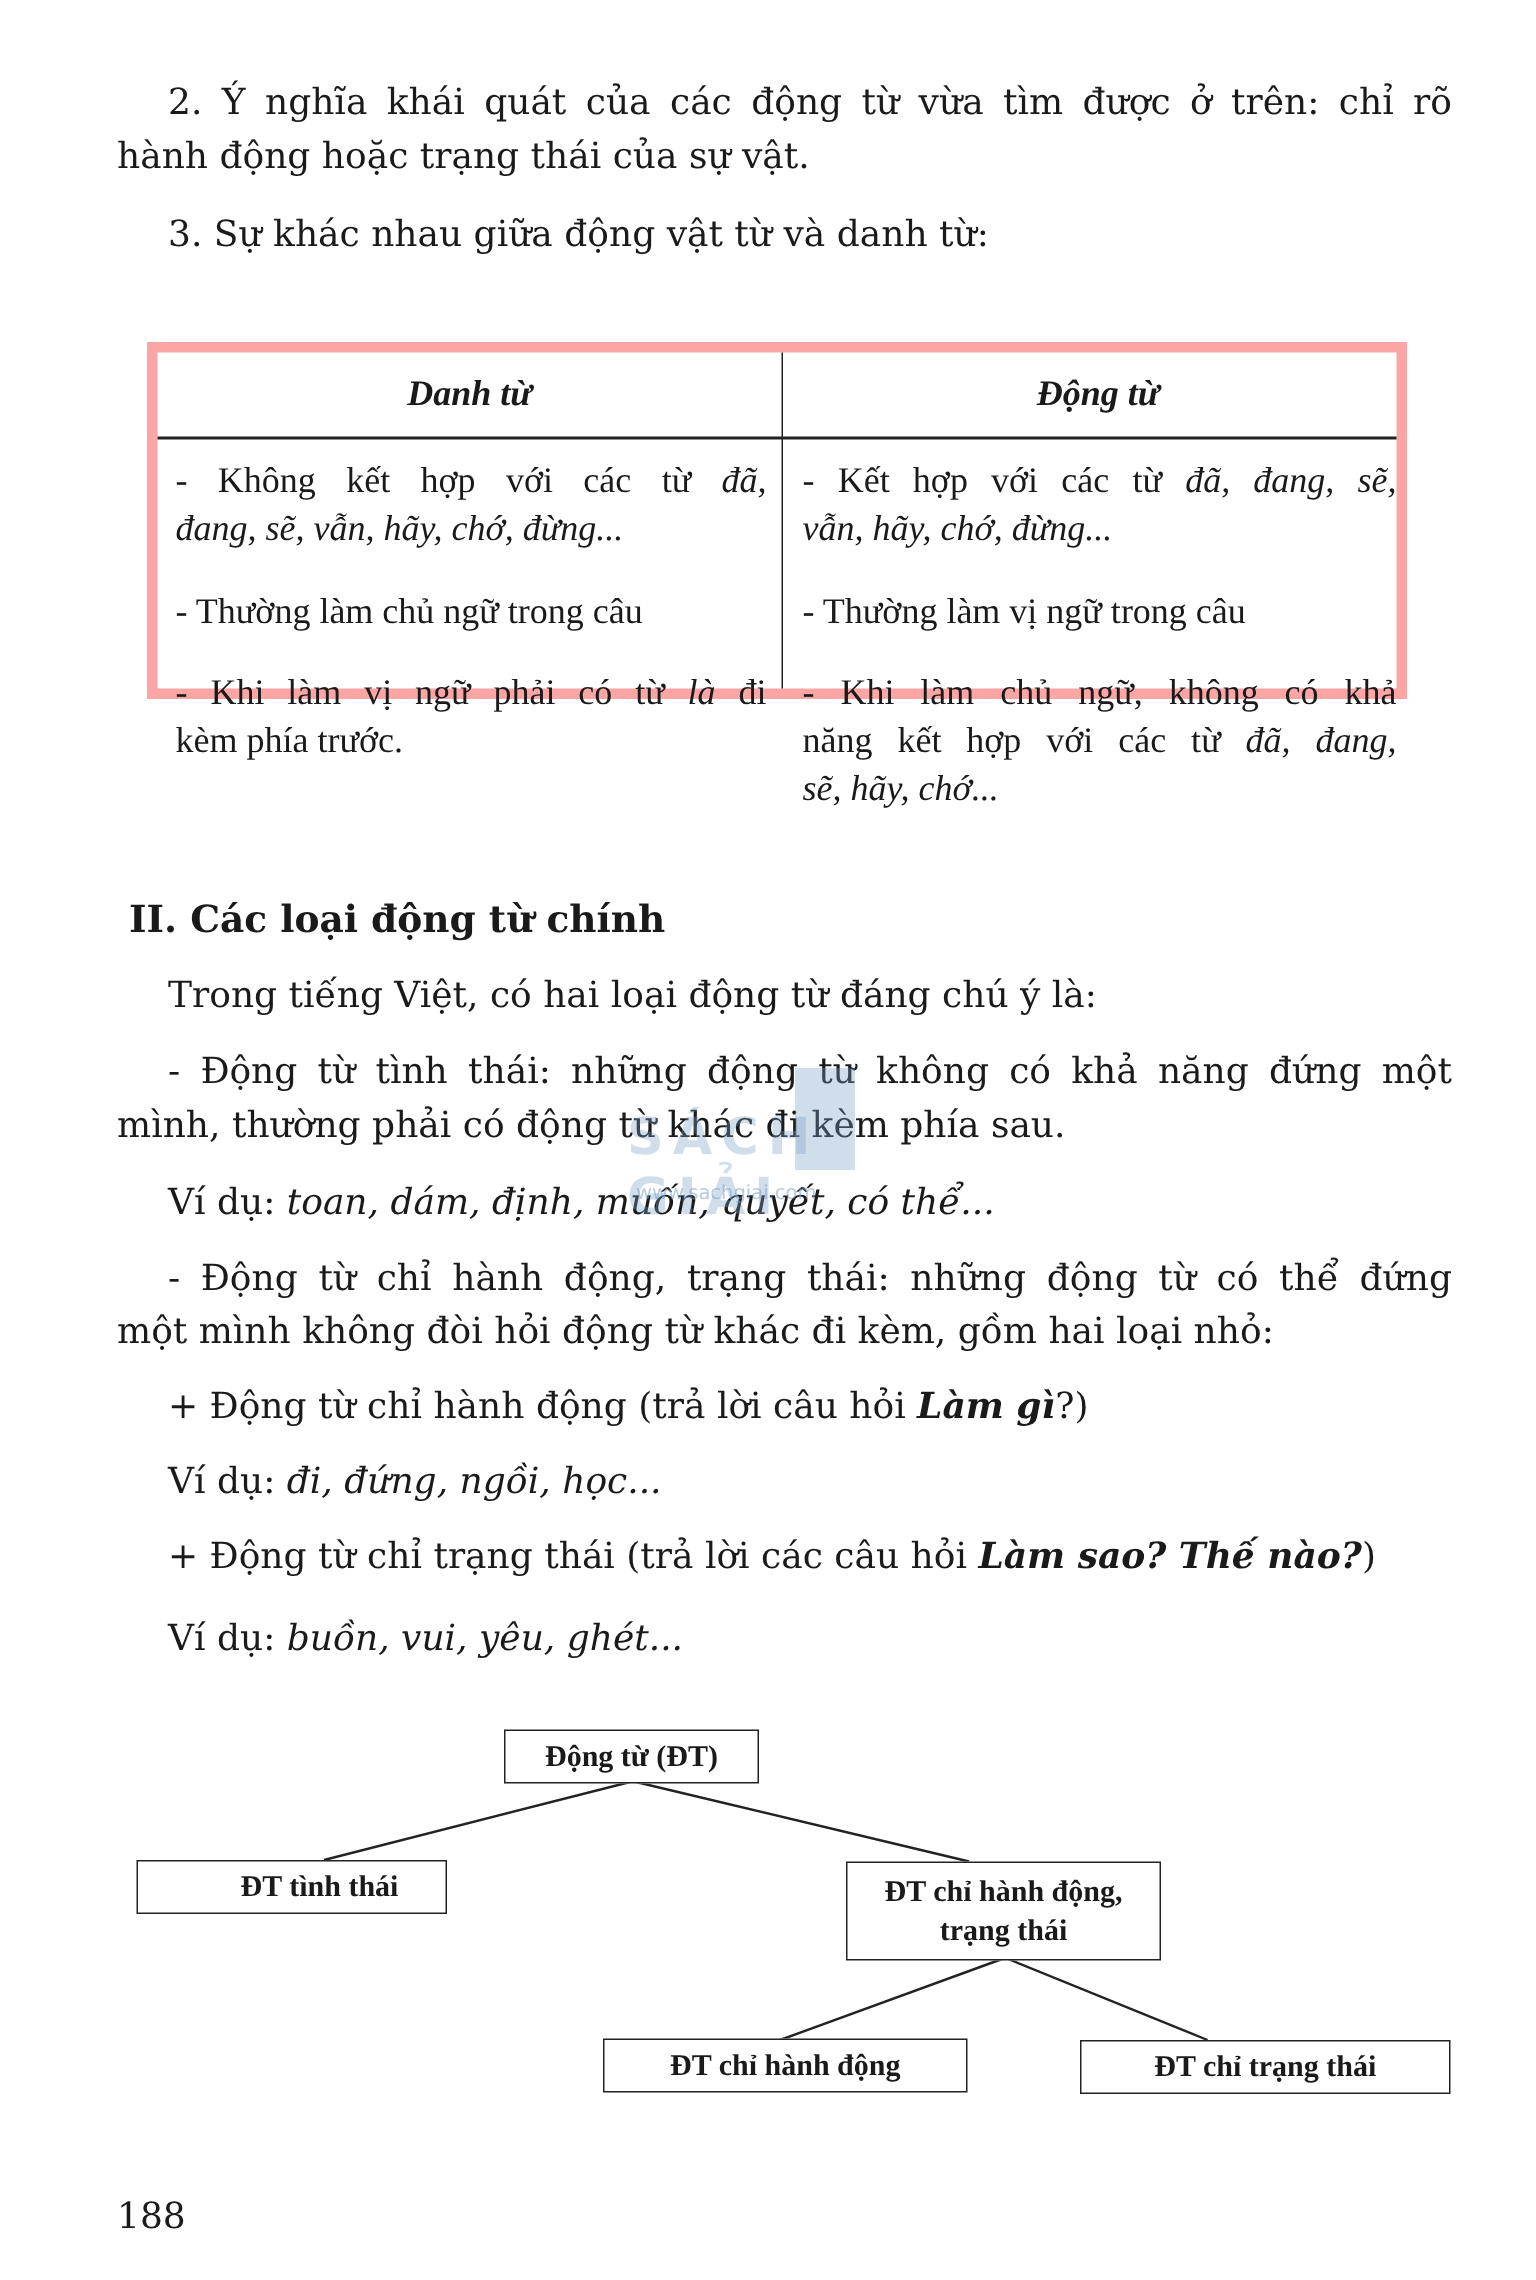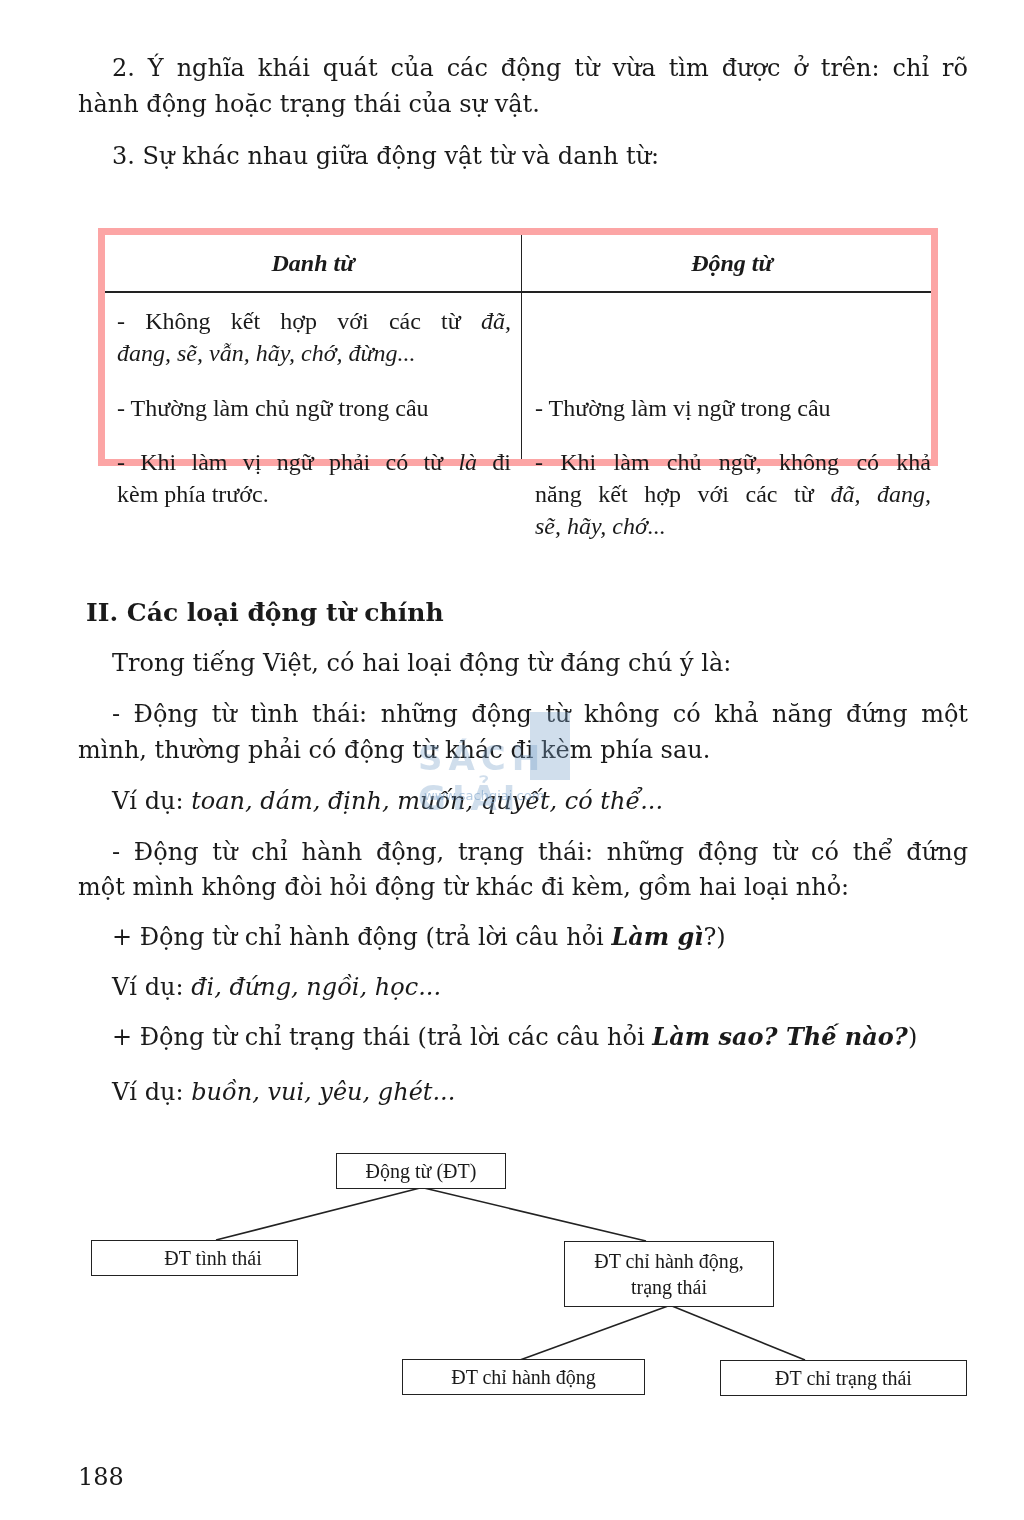--- a/index.html
+++ b/index.html
@@ -44,40 +44,44 @@
   .wm .txt { position: absolute; left: 8px; top: 26px; font-family: "DejaVu Sans", sans-serif; font-weight: bold;
              font-size: 34px; color: rgba(120,160,200,0.35); letter-spacing: 6px; }
   .wm .url { position: absolute; left: 14px; top: 76px; font-family: "DejaVu Sans", sans-serif; font-size: 13px;
              color: rgba(120,160,200,0.55); }
 
   
   .diagram { position: absolute; left: 0; top: 1140px; width: 1024px; height: 280px; }
   .node {
     position: absolute; border: 1.5px solid #222; box-sizing: border-box; background: #fff;
     font-family: "Liberation Serif", serif; font-size: 20px; text-align: center; line-height: 26px;
-    display: flex; align-items: center; justify-content: center; flex-direction: column;
+    display: flex; align-items: center; justify-content: center; flex-direction: column; font-weight: bold;
   }
   .pagenum { position: absolute; left: 78px; top: 1463px; font-size: 24px; font-family: "DejaVu Serif", serif; }
 </style>
 </head>
 <body>
 
 <div class="line just" style="left:112px; top:53px; width:856px;">2. Ý nghĩa khái quát của các động từ vừa tìm được ở trên: chỉ rõ</div>
 <div class="line" style="left:78px; top:89px;">hành động hoặc trạng thái của sự vật.</div>
 <div class="line" style="left:112px; top:141px;">3. Sự khác nhau giữa động vật từ và danh từ:</div>
 
 <div class="tbl">
   <div class="vdiv"></div>
   <div class="hdiv"></div>
   <div class="hd" style="left:0; width:416px;">Danh từ</div>
   <div class="hd" style="left:416px; width:422px;">Động từ</div>
 
   <div class="cell" style="left:12px; top:70px; width:394px;">
     <span class="ln" style="text-align-last:justify;"><span>- Không kết hợp với các từ </span><i>đã,</i></span>
     <span class="ln"><i>đang, sẽ, vẫn, hãy, chớ, đừng...</i></span>
+  </div>
+  <div class="cell" style="left:430px; top:70px; width:396px;">
+    <span class="ln" style="text-align-last:justify;"><span>- Kết hợp với các từ </span><i>đã, đang, sẽ,</i></span>
+    <span class="ln"><i>vẫn, hãy, chớ, đừng...</i></span>
   </div>
 
   <div class="cell" style="left:12px; top:157px; width:394px;">
     <span class="ln">- Thường làm chủ ngữ trong câu</span>
   </div>
   <div class="cell" style="left:12px; top:211px; width:394px;">
     <span class="ln" style="text-align-last:justify;"><span>- Khi làm vị ngữ phải có từ </span><i>là</i><span> đi</span></span>
     <span class="ln">kèm phía trước.</span>
   </div>
 

